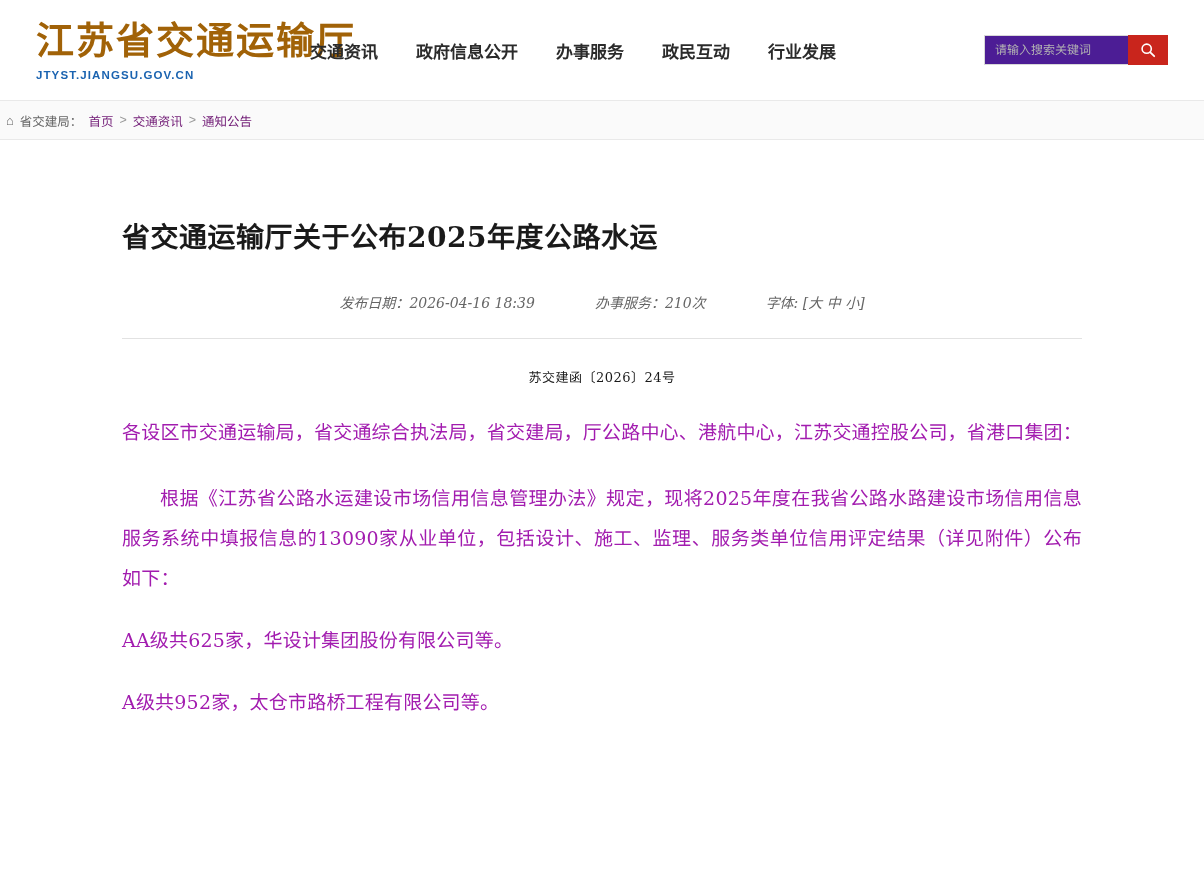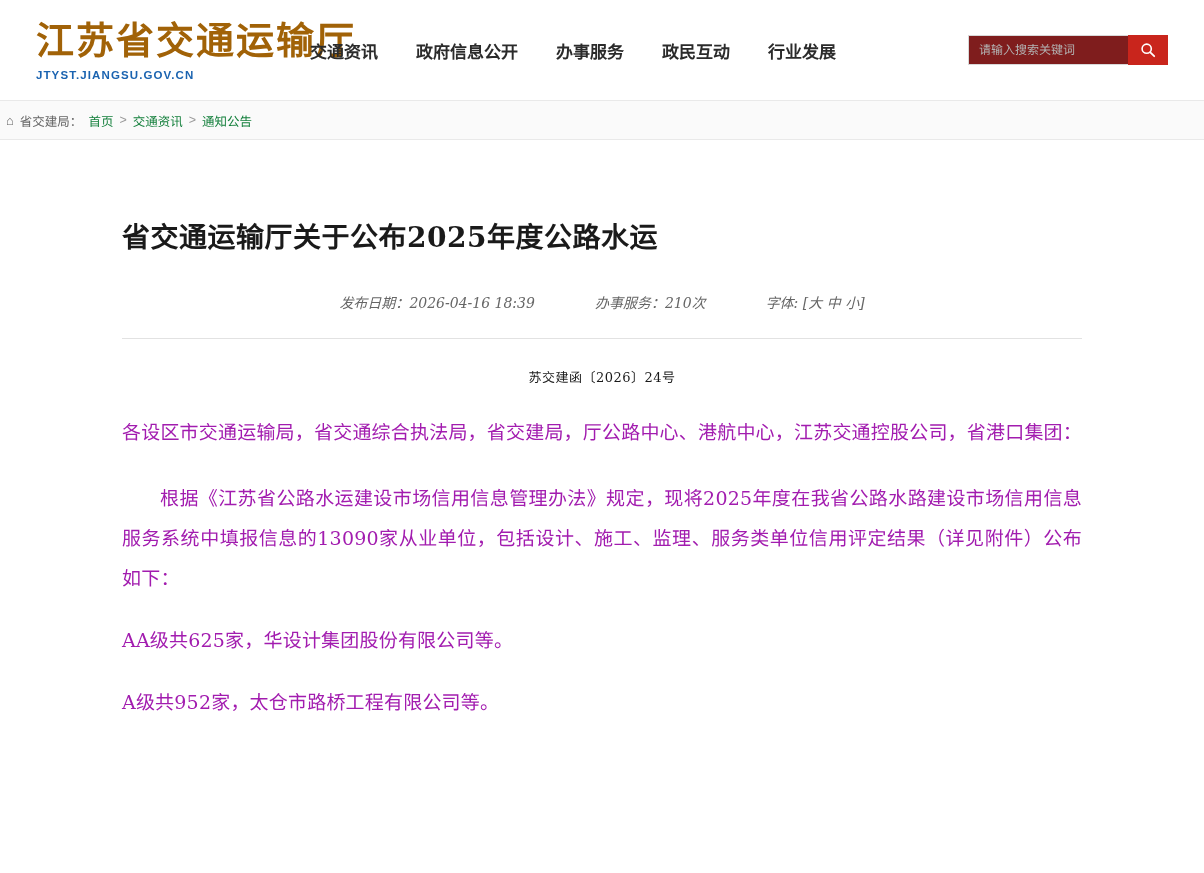--- a/index.html
+++ b/index.html
@@ -61,30 +61,30 @@
     white-space: nowrap;
     cursor: pointer;
   }
 
   .search-box {
     display: flex;
     align-items: center;
     margin-right: 36px;
   }
   .search-input {
-    width: 160px;
+    width: 144px;
     height: 30px;
     border: 1px solid #d8d8d8;
     border-right: none;
     box-sizing: border-box;
     padding: 0 10px;
     font-size: 12px;
     color: #999;
     outline: none;
-    background: #7f1d1d;
+    background: #4c1d95;
   }
   .search-input::placeholder { color: #b3b3b3; font-size: 12px; }
   .search-btn {
     width: 40px;
     height: 30px;
     background: #c9251c;
     border: none;
     display: flex;
     align-items: center;
     justify-content: center;
@@ -105,21 +105,21 @@
     padding-left: 0;
   }
   .bc-inner {
     display: flex;
     align-items: center;
     gap: 6px;
     padding-left: 6px;
   }
   .home-icon { color: #666; font-size: 13px; line-height: 1; }
   .bc-label { color: #666; }
-  .bc-link { color: #15803d; cursor: pointer; }
+  .bc-link { color: #701a75; cursor: pointer; }
   .bc-sep { color: #999; }
 
   
   .article-wrap {
     width: 960px;
     margin: 0 auto;
     padding-top: 74px;
     box-sizing: border-box;
   }
   .article-title {

